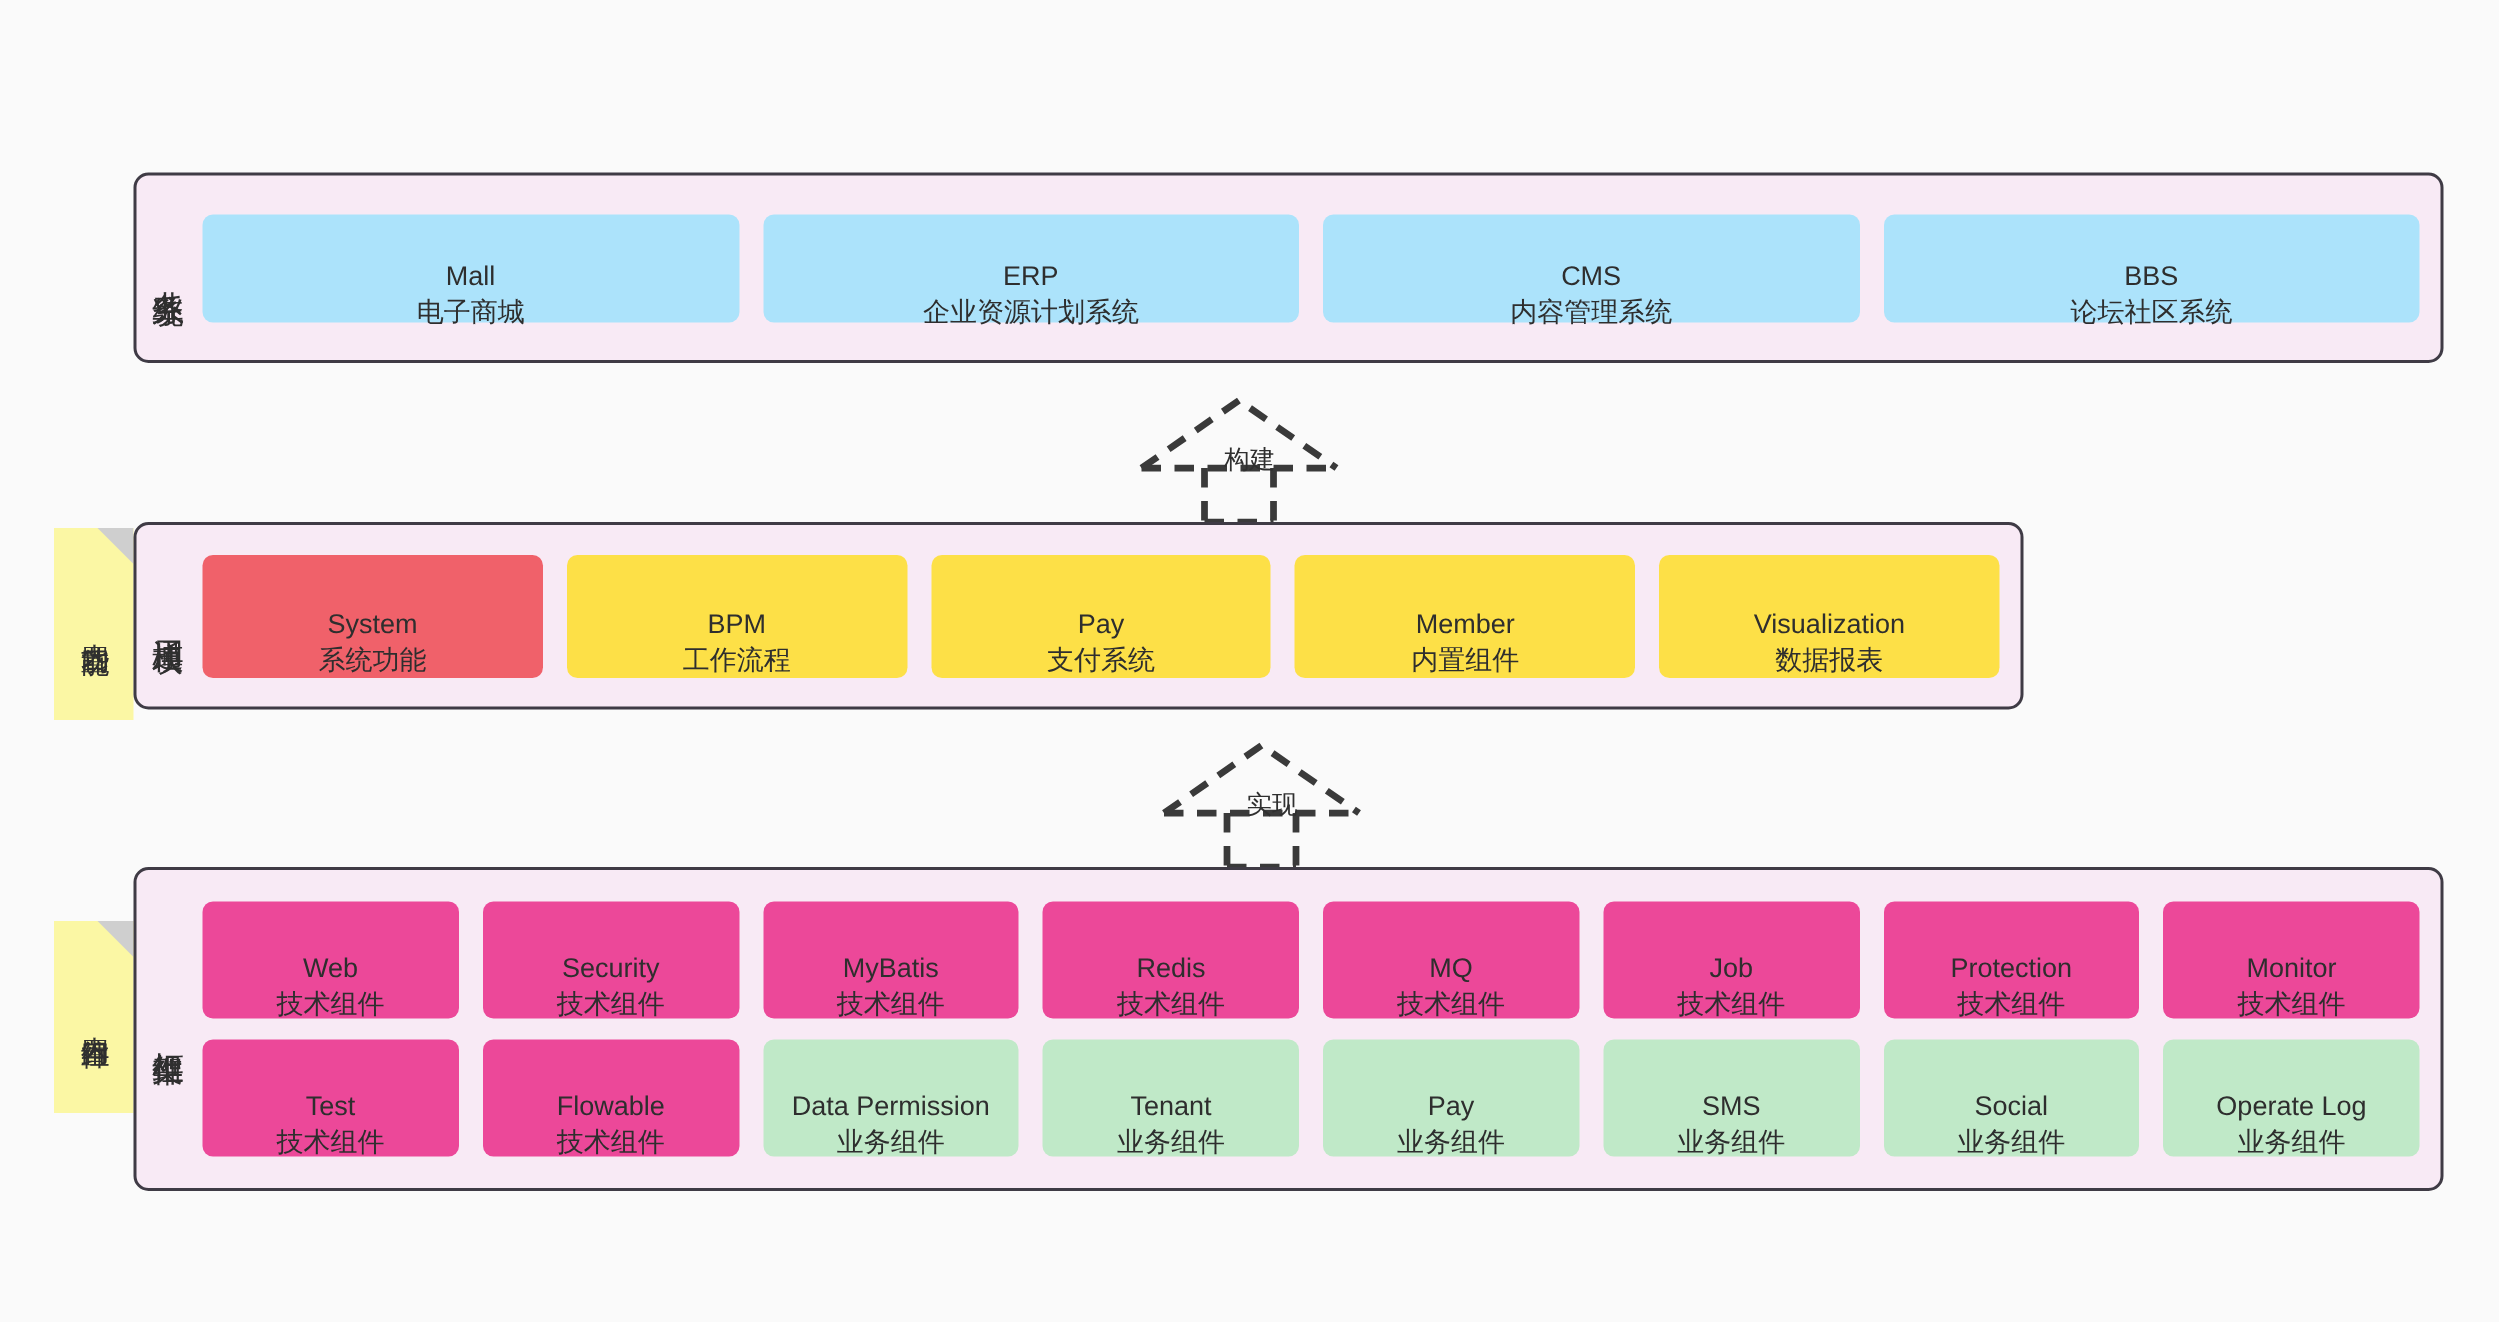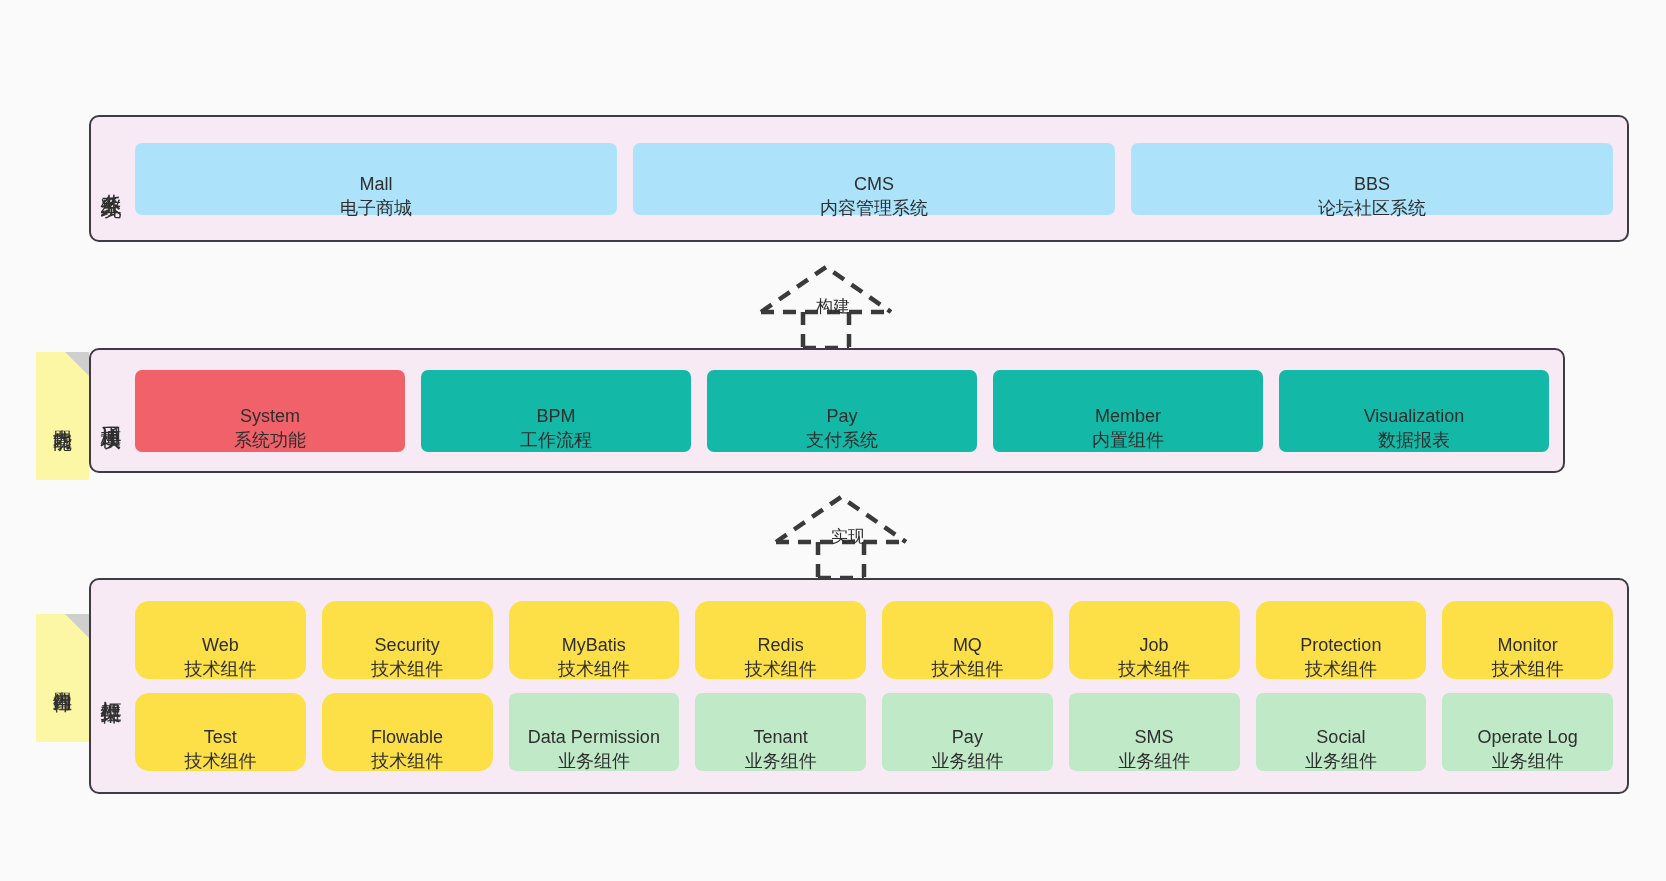--- a/index.html
+++ b/index.html
@@ -81,29 +81,29 @@
   }
   .box .l1 { white-space: nowrap; margin-top: 36px; }
   .box .l2 { white-space: nowrap; }
   .box.wrap .l1 { white-space: normal; }
 
   
   #layer-business { left: 89px; top: 115px; width: 1540px; height: 127px; }
   #layer-business .box { background: #ace3fb; height: 72px; }
 
   
-  #layer-modules { left: 89px; top: 348px; width: 1476px; height: 125px; }
+  #layer-modules { left: 89px; top: 348px; width: 1260px; height: 125px; }
   #layer-modules .box { height: 82px; }
   .box.red   { background: #f0616a; }
-  .box.pink  { background: #14b8a6; }
+  .box.pink  { background: #fde047; }
 
   
   #layer-framework { left: 89px; top: 578px; width: 1540px; height: 216px; }
   #layer-framework .box { height: 78px; }
-  .box.green      { background: #fde047; border-radius: 14px; }
+  .box.green      { background: #ec4899; }
   .box.lightgreen { background: #c0e9c8; }
 
   
   .note {
     position: absolute;
     background: #fbf7a4;
     box-sizing: border-box;
     display: flex;
     align-items: center;
     justify-content: center;
@@ -151,20 +151,24 @@
 
 <div class="canvas">
 
   <div class="layer" id="layer-business">
     <div class="layer-title">业务系统</div>
     <div class="layer-body">
       <div class="box-row">
         <div class="box">
           <span class="l1">Mall</span>
           <span class="l2">电子商城</span>
+        </div>
+        <div class="box">
+          <span class="l1">ERP</span>
+          <span class="l2">企业资源计划系统</span>
         </div>
         <div class="box">
           <span class="l1">CMS</span>
           <span class="l2">内容管理系统</span>
         </div>
         <div class="box">
           <span class="l1">BBS</span>
           <span class="l2">论坛社区系统</span>
         </div>
       </div>

